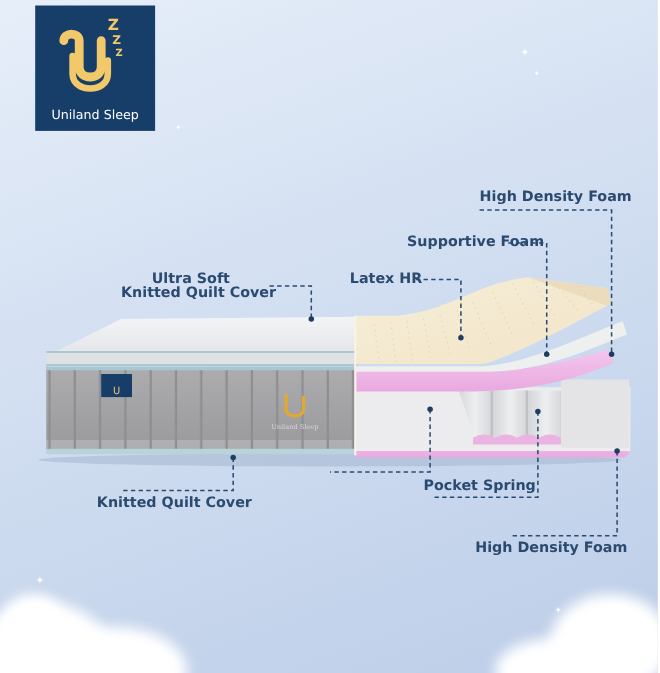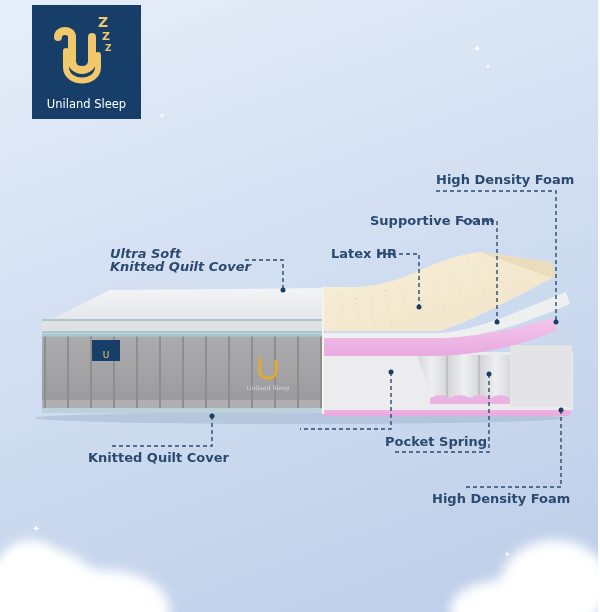--- a/index.html
+++ b/index.html
@@ -27,21 +27,21 @@
     font-family: "DejaVu Sans", sans-serif;
   }
   .subtitle {
     position: absolute; left: 183px; top: 92px; font-size: 20px; color: #163e68;
     letter-spacing: 0.5px; white-space: nowrap; font-family: "DejaVu Sans", sans-serif;
   }
   .label {
     position: absolute; font-size: 13px; font-weight: bold; color: #2b4a6f;
     white-space: nowrap; line-height: 13px; font-family: "DejaVu Sans", sans-serif;
   }
-  .label.right { text-align: left; font-style: italic; }
+  .label.right { text-align: center; }
   .sparkle { position: absolute; color: #ffffff; font-size: 10px; line-height: 10px; opacity: .9; }
   .stage { position: absolute; left: 0; top: 0; }
   .cloud { position: absolute; background: #fff; border-radius: 50%; filter: blur(6px); }
 </style>
 </head>
 <body>
 
 <div class="canvas">
 
   <div class="cloud" style="left:-20px;top:548px;width:120px;height:90px;"></div>
@@ -183,21 +183,21 @@
       <circle cx="283" cy="290" r="2.5"></circle>
       <circle cx="212" cy="416" r="2.5"></circle>
       <circle cx="391" cy="372" r="2.5"></circle>
       <circle cx="489" cy="374" r="2.5"></circle>
       <circle cx="561" cy="410" r="2.5"></circle>
     </g>
   </svg>
 
   <div class="label" style="left:436px;top:173px;">High Density Foam</div>
   <div class="label" style="left:346px;top:214px;margin-left:24px;">Supportive Foam</div>
-  <div class="label" style="left:318px;top:247px;margin-left:13px;">Latex HR</div>
+  <div class="label" style="left:318px;top:247px;">Latex HR</div>
   <div class="label right" style="left:110px;top:247px;width:127px;">
     <div>Ultra Soft</div>
     <div>Knitted Quilt Cover</div>
   </div>
   <div class="label" style="left:88px;top:451px;">Knitted Quilt Cover</div>
   <div class="label" style="left:385px;top:435px;">Pocket Spring</div>
   <div class="label" style="left:432px;top:492px;">High Density Foam</div>
 
 </div>
 

